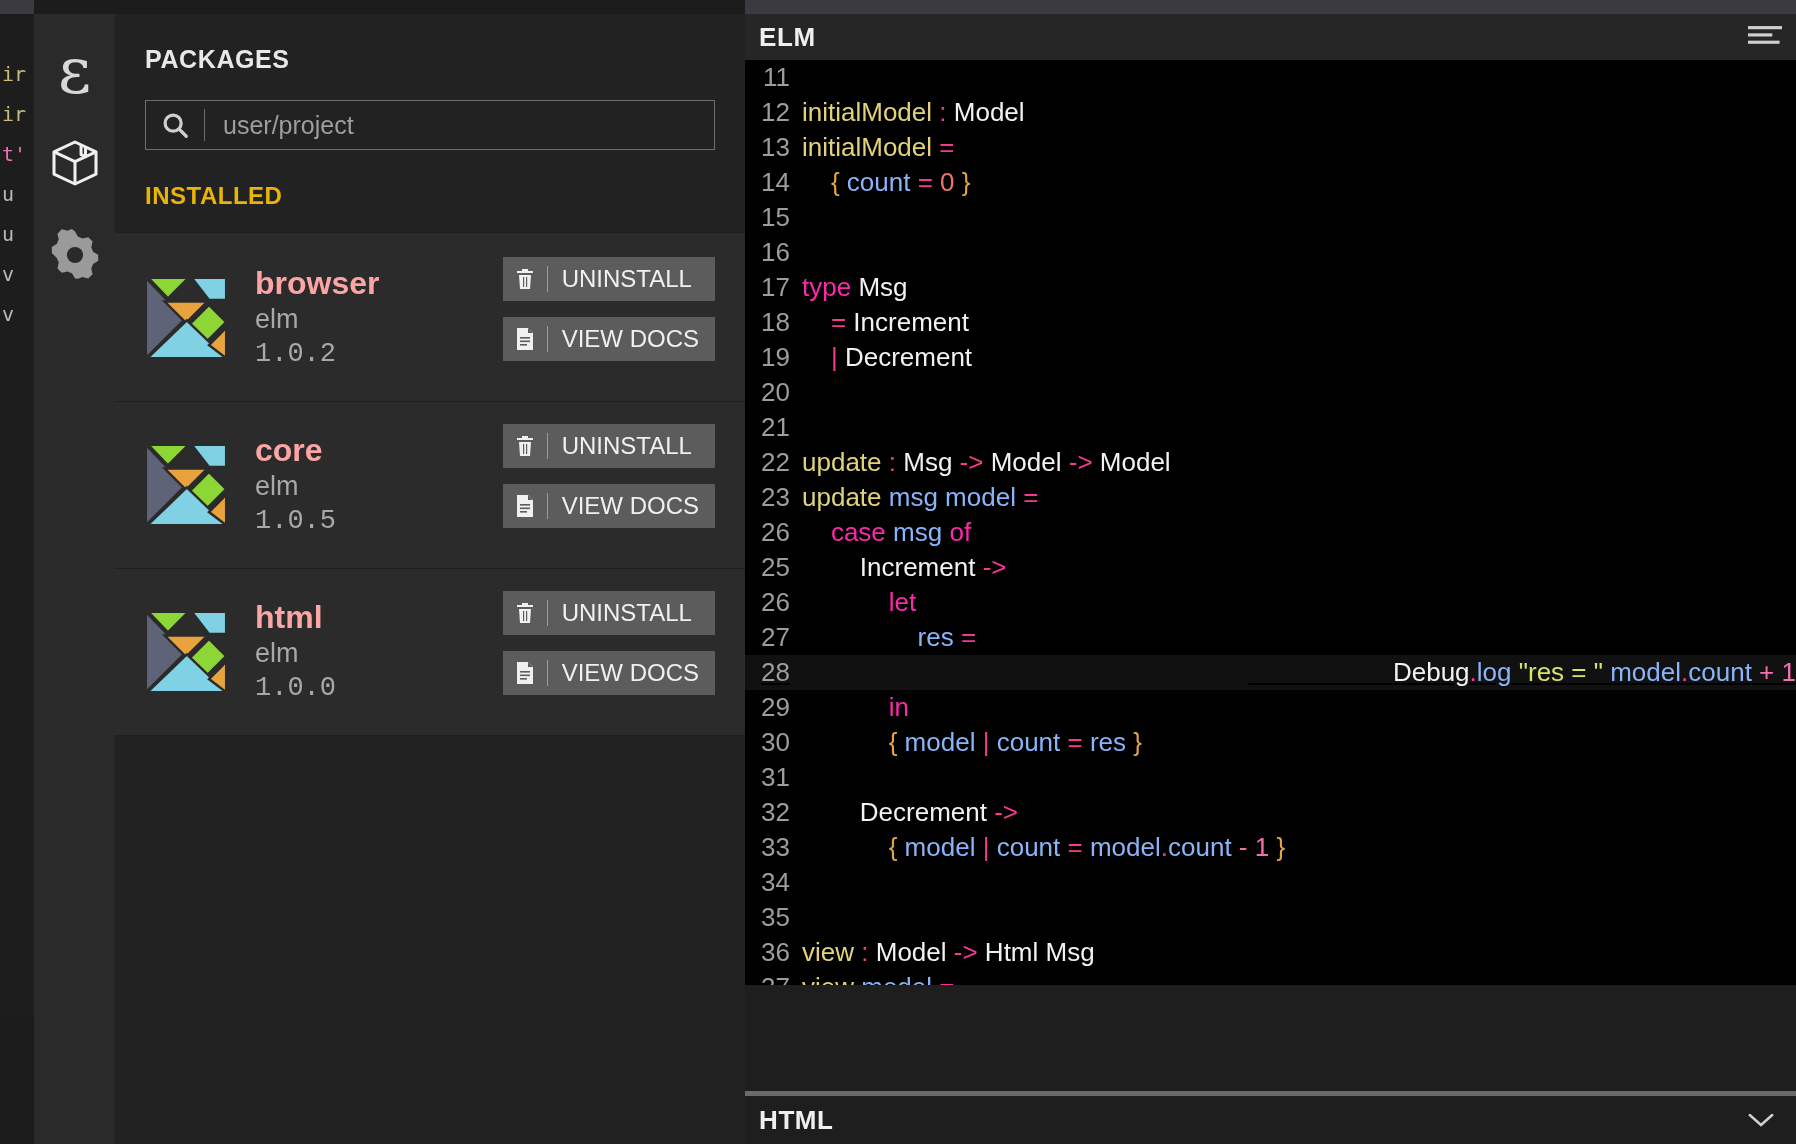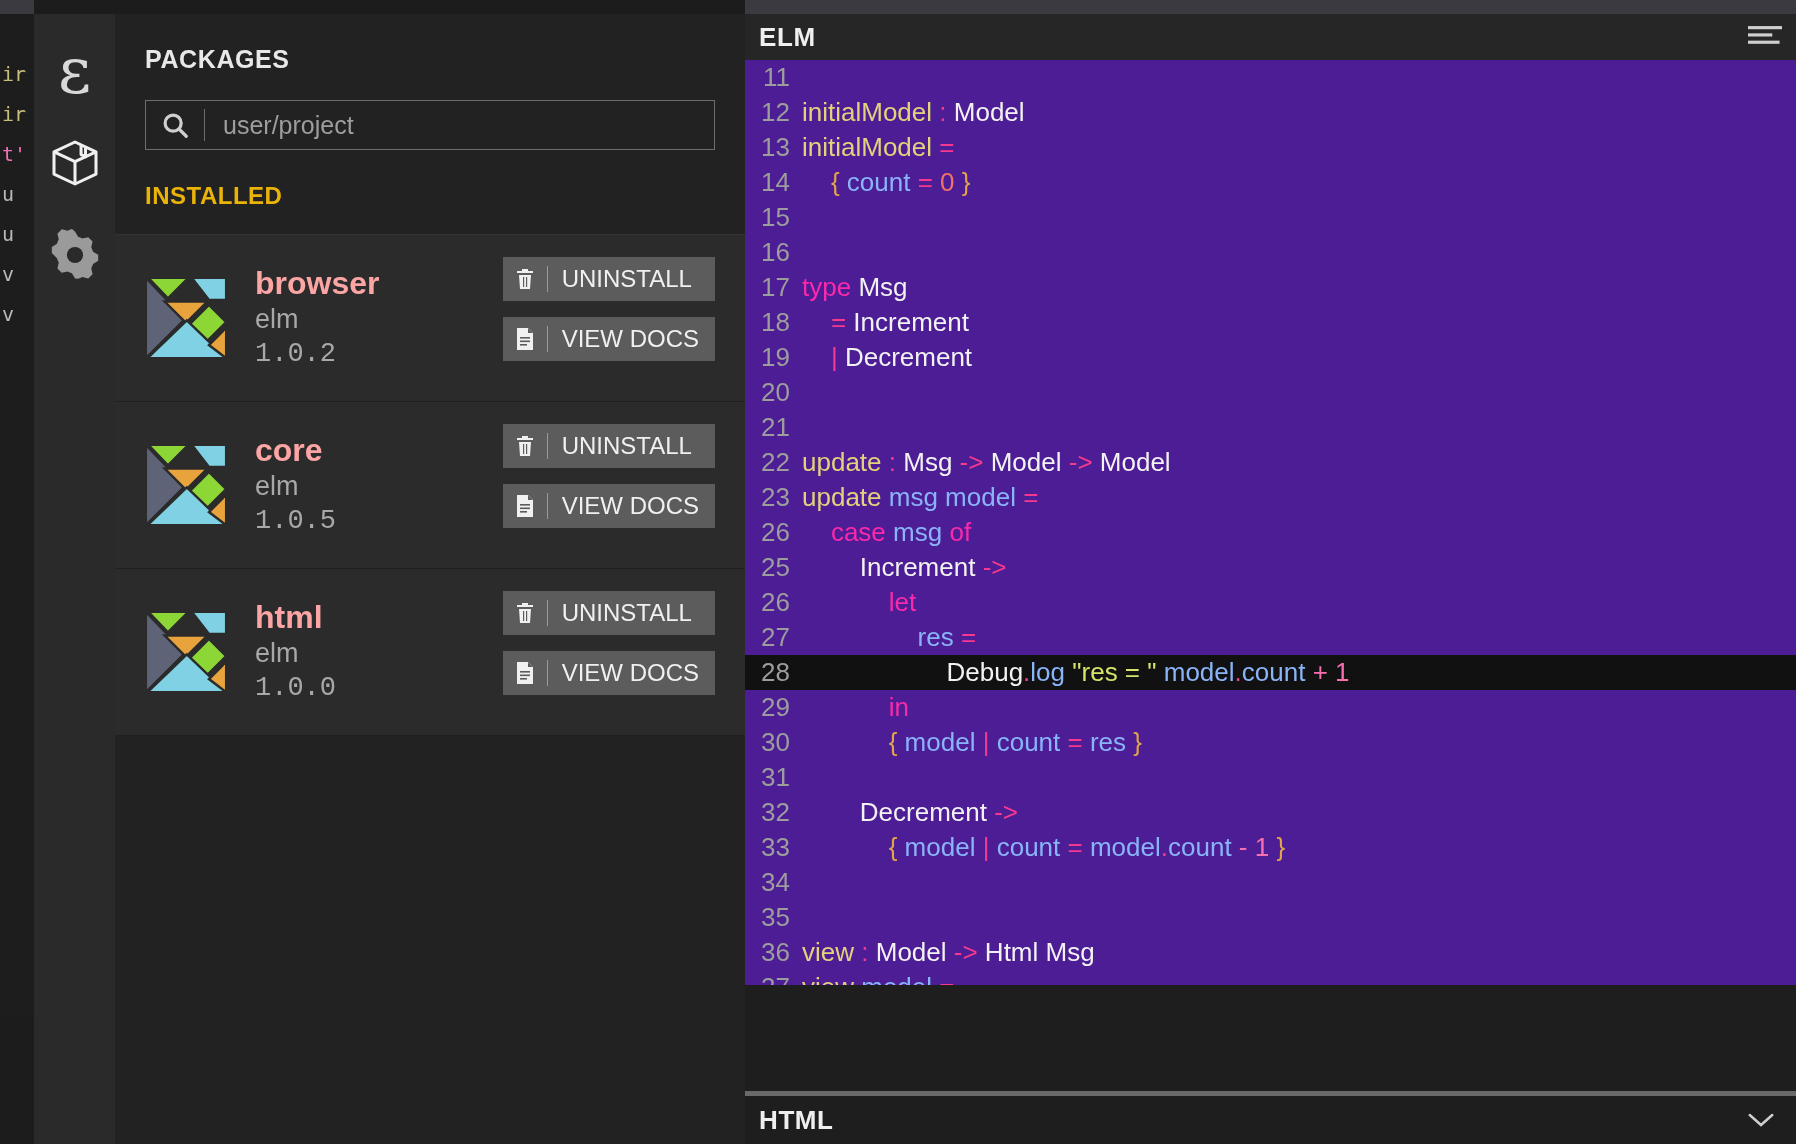--- a/index.html
+++ b/index.html
@@ -89,27 +89,27 @@
     background: #1e1e1e;
   }
   .ed-topstrip { height: 14px; background: #3a3a40; }
   .ed-header {
     height: 46px; background: #262626;
     display: flex; align-items: center; justify-content: space-between;
     padding: 0 14px 0 14px;
   }
   .ed-title { color: #efefef; font-size: 26px; font-weight: bold; letter-spacing: .6px; }
   .ed-code {
-    position: relative; height: 925px; overflow: hidden; background: #4c1d95;
+    position: relative; height: 925px; overflow: hidden; background: #000000; text-decoration: underline;
   }
   .cl {
     display: flex; align-items: flex-start;
     height: 35px; font-family: "Liberation Sans", sans-serif;
   }
-  .cl.hl { background: #111111; }
+  .cl.hl { background: #111111; justify-content: space-between; }
   .cl .gut {
     width: 57px; flex: none; text-align: right; padding-right: 12px;
     color: #9d9d9d; font-size: 26px; line-height: 35px;
   }
   .cl .src { color: #e6e6e6; font-size: 26px; line-height: 35px; white-space: pre; }
   .kw   { color: #f92aa9; }
   .fn   { color: #e3d27c; }
   .typ  { color: #f2f2f2; }
   .var  { color: #8ab4f8; }
   .op   { color: #f7388f; }

